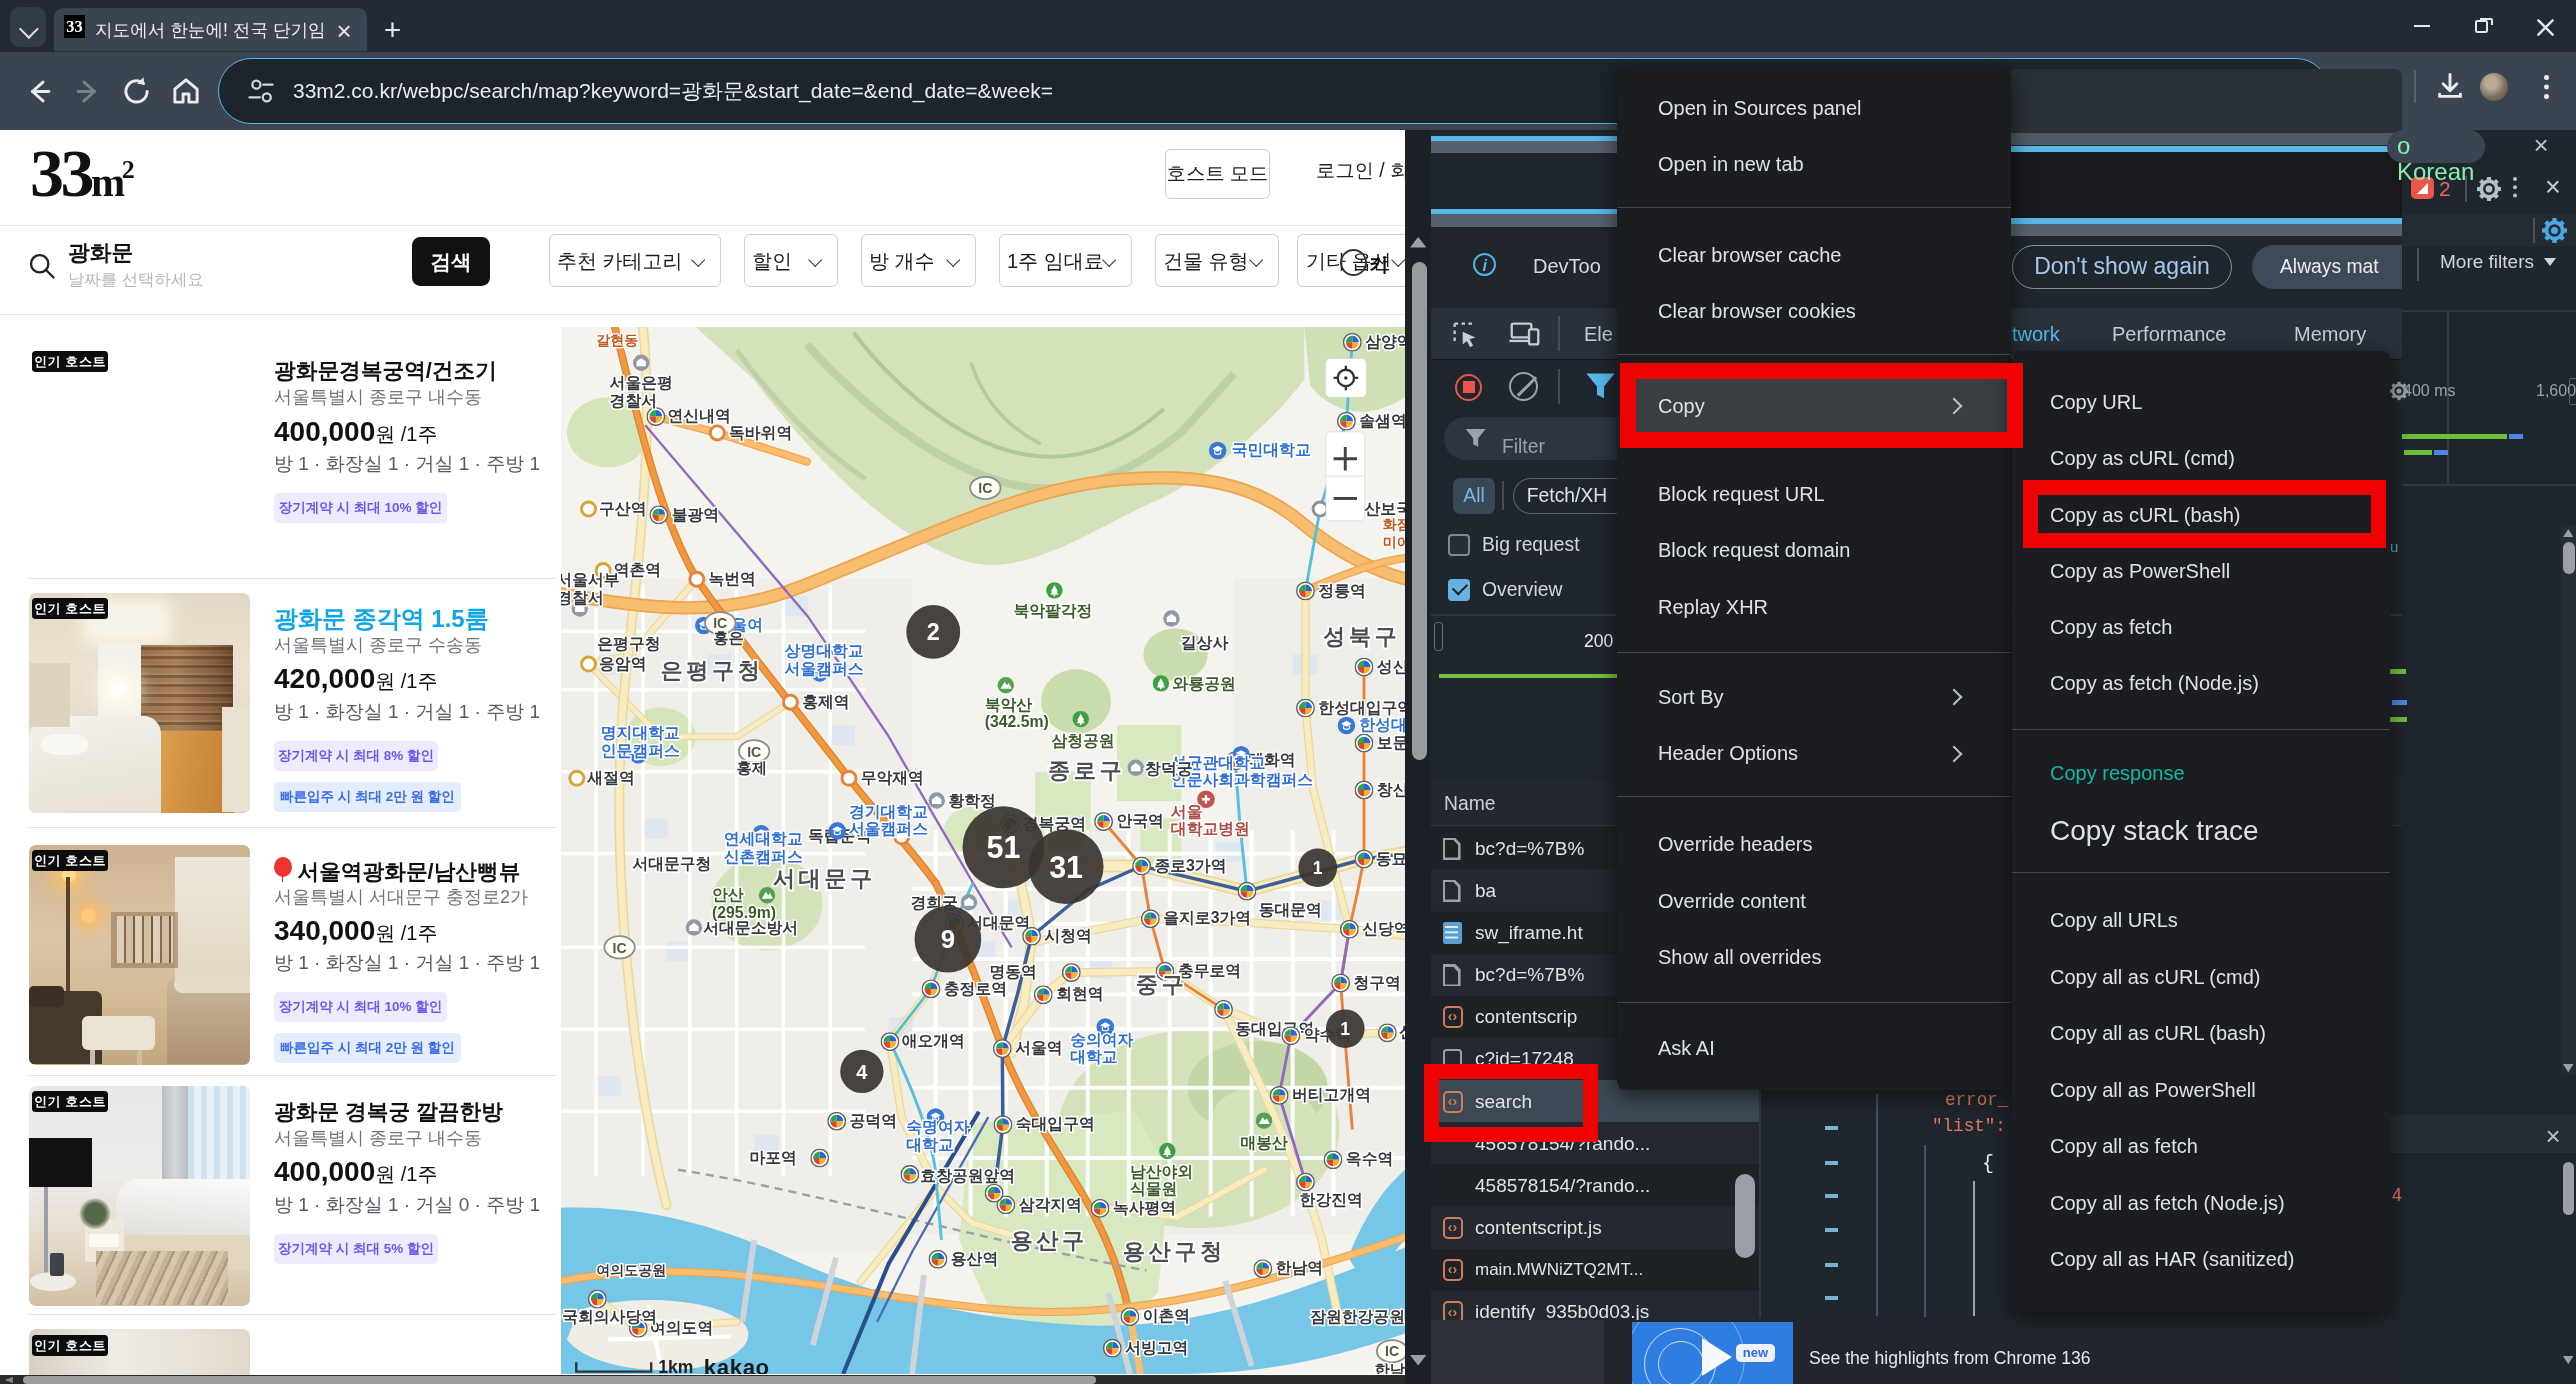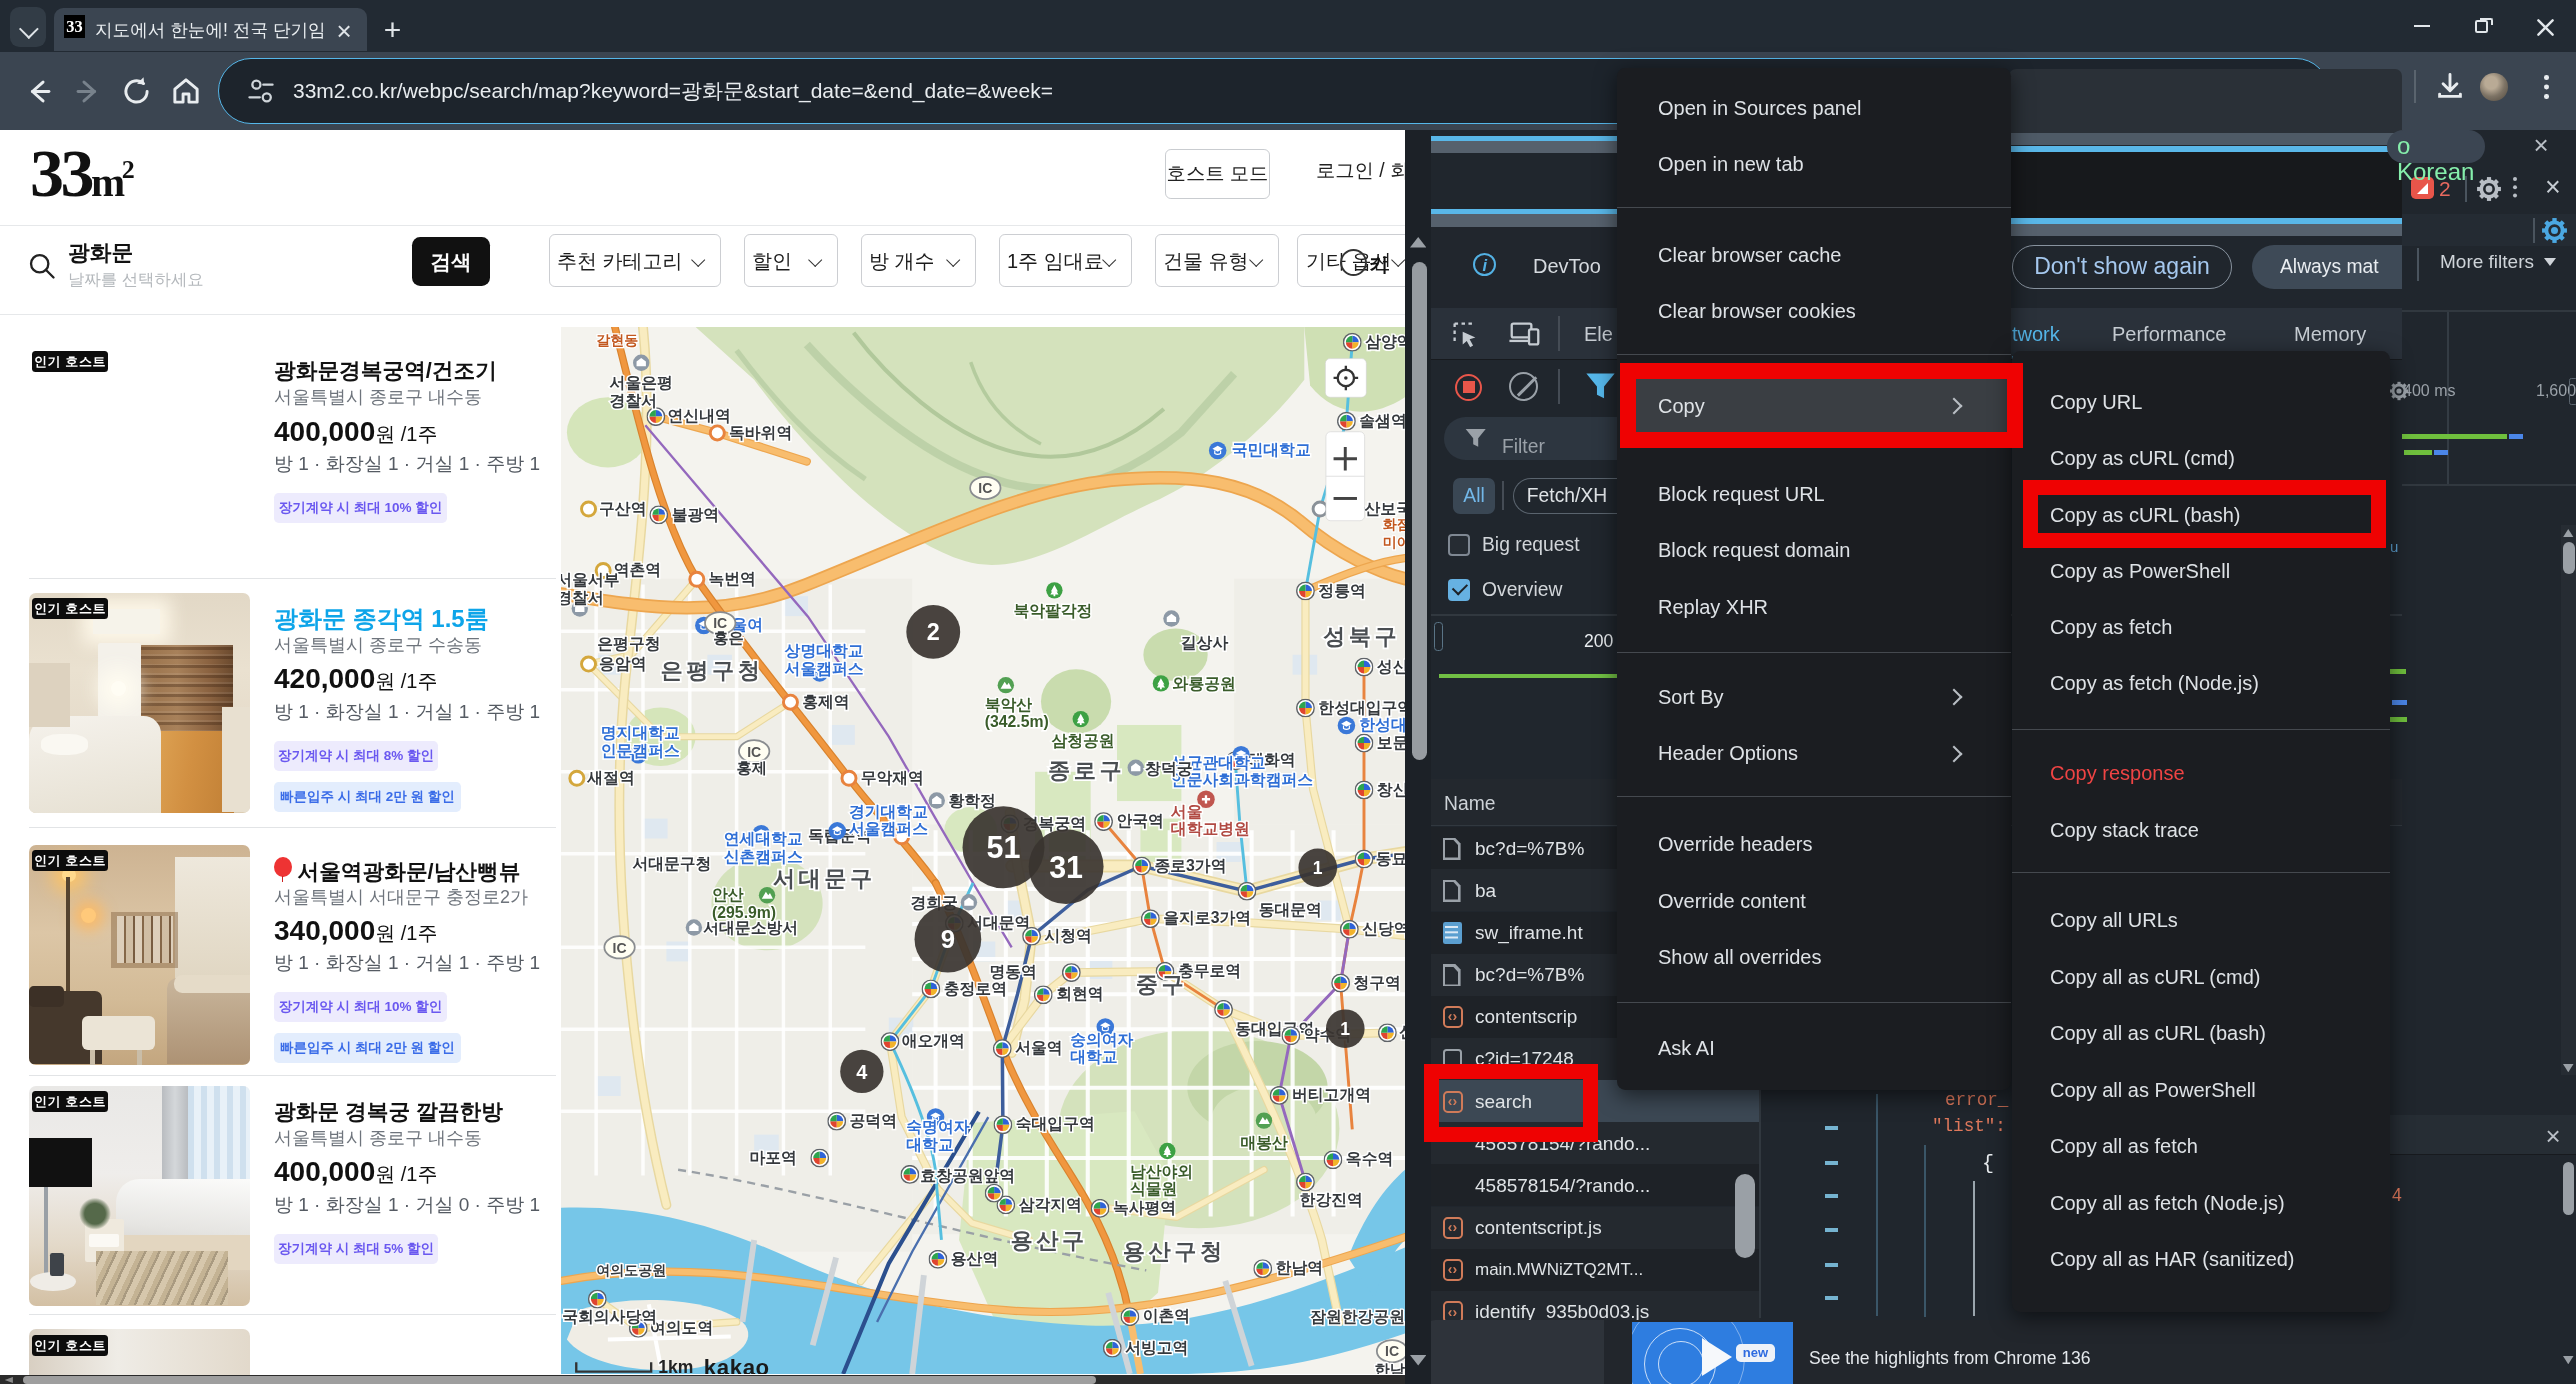--- a/index.html
+++ b/index.html
@@ -808,22 +808,22 @@
     <div class="abs" style="left:1617px;top:1002px;width:394px;height:1.2px;background:#45494f;"></div>
     <div class="abs" style="left:1658px;top:1035px;width:328px;height:27px;color:#dee2e6;font-size:20px;line-height:27px;white-space:nowrap;">Ask AI</div>
     <div class="abs" style="left:2012px;top:351px;width:378px;height:961px;background:#1b1d21;border-radius:8.2px;box-shadow:0 5.9px 21px rgba(0,0,0,.55);"></div>
     <div class="abs" style="left:2050px;top:389px;width:337px;height:27px;color:#dee2e6;font-size:20px;line-height:27px;white-space:nowrap;">Copy URL</div>
     <div class="abs" style="left:2050px;top:445px;width:337px;height:27px;color:#dee2e6;font-size:20px;line-height:27px;white-space:nowrap;">Copy as cURL (cmd)</div>
     <div class="abs" style="left:2050px;top:502px;width:337px;height:27px;color:#dee2e6;font-size:20px;line-height:27px;white-space:nowrap;">Copy as cURL (bash)</div>
     <div class="abs" style="left:2050px;top:558px;width:337px;height:27px;color:#dee2e6;font-size:20px;line-height:27px;white-space:nowrap;">Copy as PowerShell</div>
     <div class="abs" style="left:2050px;top:614px;width:337px;height:27px;color:#dee2e6;font-size:20px;line-height:27px;white-space:nowrap;">Copy as fetch</div>
     <div class="abs" style="left:2050px;top:670px;width:337px;height:27px;color:#dee2e6;font-size:20px;line-height:27px;white-space:nowrap;">Copy as fetch (Node.js)</div>
     <div class="abs" style="left:2012px;top:729px;width:378px;height:1.2px;background:#45494f;"></div>
-    <div class="abs" style="left:2050px;top:760px;width:337px;height:27px;color:#ef4444;font-size:20px;line-height:27px;white-space:nowrap;">Copy response</div>
-    <div class="abs" style="left:2050px;top:817px;width:337px;height:27px;color:#dee2e6;font-size:20px;line-height:27px;white-space:nowrap;">Copy stack trace</div>
+    <div class="abs" style="left:2050px;top:760px;width:337px;height:27px;color:#14b8a6;font-size:20px;line-height:27px;white-space:nowrap;">Copy response</div>
+    <div class="abs" style="left:2050px;top:817px;width:337px;height:27px;color:#dee2e6;font-size:28px;line-height:27px;white-space:nowrap;">Copy stack trace</div>
     <div class="abs" style="left:2012px;top:872px;width:378px;height:1.2px;background:#45494f;"></div>
     <div class="abs" style="left:2050px;top:907px;width:337px;height:27px;color:#dee2e6;font-size:20px;line-height:27px;white-space:nowrap;">Copy all URLs</div>
     <div class="abs" style="left:2050px;top:964px;width:337px;height:27px;color:#dee2e6;font-size:20px;line-height:27px;white-space:nowrap;">Copy all as cURL (cmd)</div>
     <div class="abs" style="left:2050px;top:1020px;width:337px;height:27px;color:#dee2e6;font-size:20px;line-height:27px;white-space:nowrap;">Copy all as cURL (bash)</div>
     <div class="abs" style="left:2050px;top:1077px;width:337px;height:27px;color:#dee2e6;font-size:20px;line-height:27px;white-space:nowrap;">Copy all as PowerShell</div>
     <div class="abs" style="left:2050px;top:1133px;width:337px;height:27px;color:#dee2e6;font-size:20px;line-height:27px;white-space:nowrap;">Copy all as fetch</div>
     <div class="abs" style="left:2050px;top:1190px;width:337px;height:27px;color:#dee2e6;font-size:20px;line-height:27px;white-space:nowrap;">Copy all as fetch (Node.js)</div>
     <div class="abs" style="left:2050px;top:1246px;width:337px;height:27px;color:#dee2e6;font-size:20px;line-height:27px;white-space:nowrap;">Copy all as HAR (sanitized)</div>
     <div class="abs" style="left:1620px;top:363px;width:403px;height:85px;border:16px solid #ef0202;box-sizing:border-box;"></div>
     <div class="abs" style="left:2023px;top:480px;width:363px;height:68px;border:15px solid #ef0202;box-sizing:border-box;"></div>

